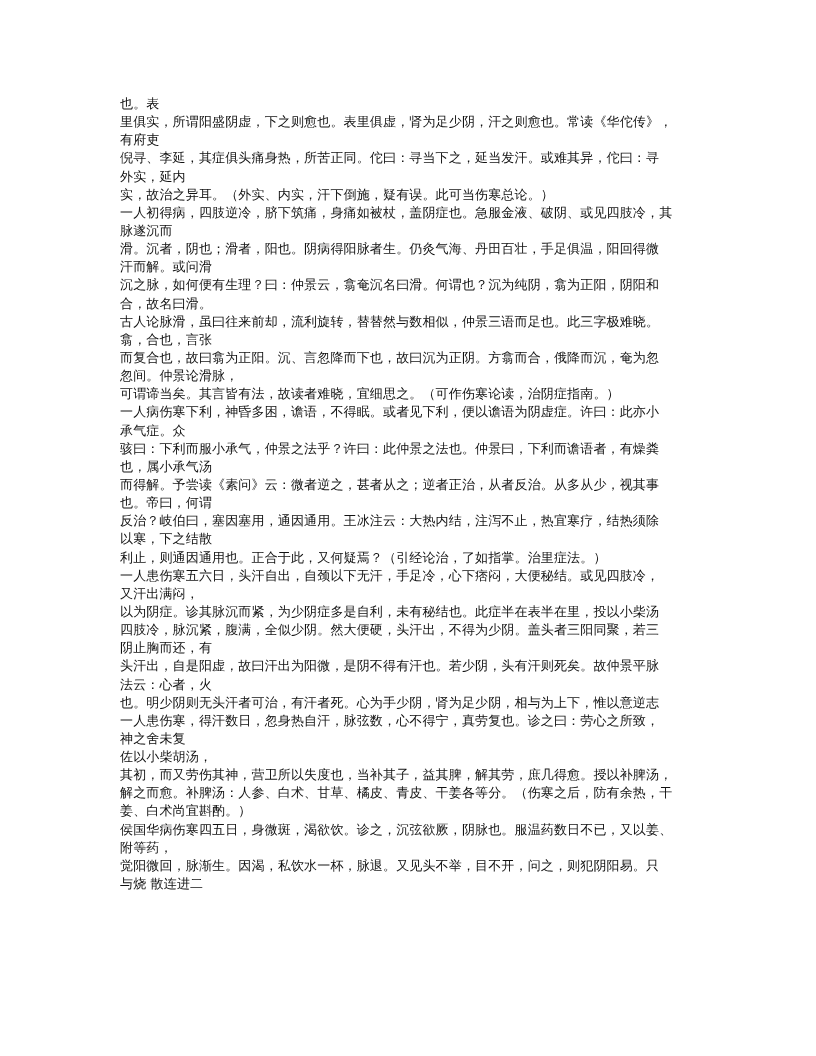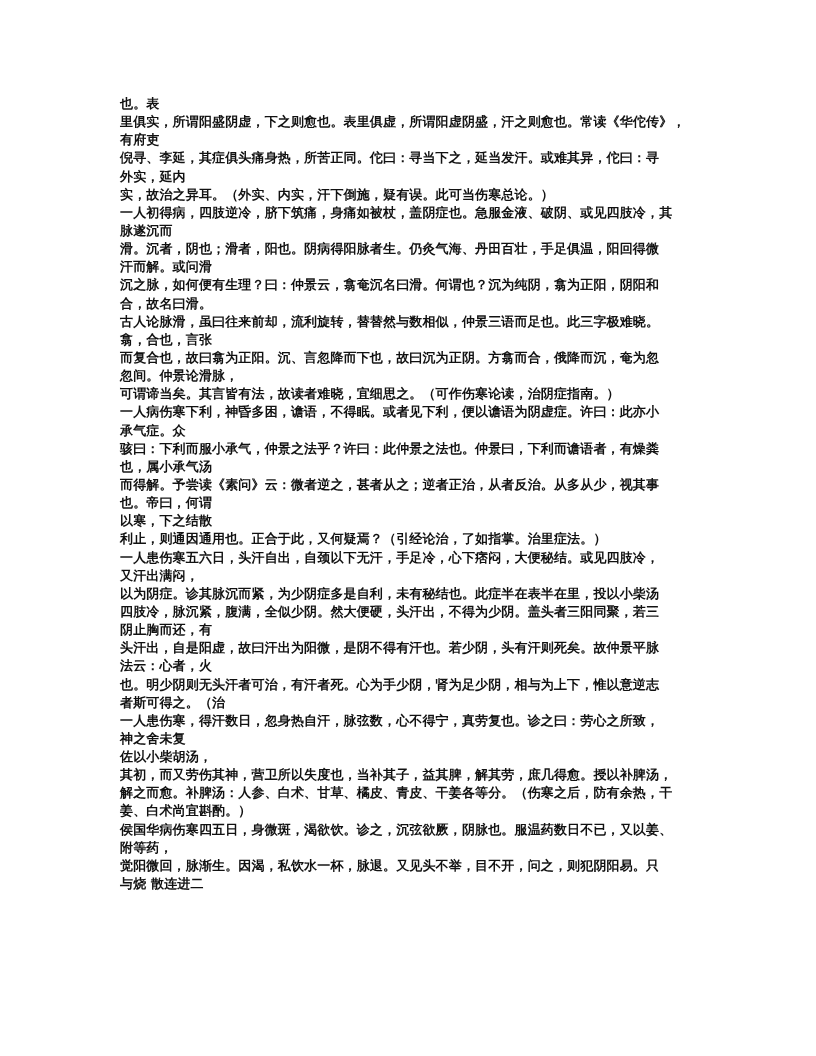--- a/index.html
+++ b/index.html
@@ -21,29 +21,28 @@
     }
     .line {
       display: block;
       height: 18.15px;
       line-height: 18.15px;
       font-family: "DejaVu Serif", "Liberation Serif", serif;
       font-size: 13px;
       color: #111111;
       white-space: nowrap;
       letter-spacing: 0.15px;
-      font-weight: bold;
     }
   </style>
 </head>
 <body>
 
 <div class="page">
   <span class="line">也。表</span>
-  <span class="line">里俱实，所谓阳盛阴虚，下之则愈也。表里俱虚，所谓阳虚阴盛，汗之则愈也。常读《华佗传》，</span>
+  <span class="line">里俱实，所谓阳盛阴虚，下之则愈也。表里俱虚，肾为足少阴，汗之则愈也。常读《华佗传》，</span>
   <span class="line">有府吏</span>
   <span class="line">倪寻、李延，其症俱头痛身热，所苦正同。佗曰：寻当下之，延当发汗。或难其异，佗曰：寻</span>
   <span class="line">外实，延内</span>
   <span class="line">实，故治之异耳。（外实、内实，汗下倒施，疑有误。此可当伤寒总论。）</span>
   <span class="line">一人初得病，四肢逆冷，脐下筑痛，身痛如被杖，盖阴症也。急服金液、破阴、或见四肢冷，其</span>
   <span class="line">脉遂沉而</span>
   <span class="line">滑。沉者，阴也；滑者，阳也。阴病得阳脉者生。仍灸气海、丹田百壮，手足俱温，阳回得微</span>
   <span class="line">汗而解。或问滑</span>
   <span class="line">沉之脉，如何便有生理？曰：仲景云，翕奄沉名曰滑。何谓也？沉为纯阴，翕为正阳，阴阳和</span>
   <span class="line">合，故名曰滑。</span>
@@ -51,31 +50,31 @@
   <span class="line">翕，合也，言张</span>
   <span class="line">而复合也，故曰翕为正阳。沉、言忽降而下也，故曰沉为正阴。方翕而合，俄降而沉，奄为忽</span>
   <span class="line">忽间。仲景论滑脉，</span>
   <span class="line">可谓谛当矣。其言皆有法，故读者难晓，宜细思之。（可作伤寒论读，治阴症指南。）</span>
   <span class="line">一人病伤寒下利，神昏多困，谵语，不得眠。或者见下利，便以谵语为阴虚症。许曰：此亦小</span>
   <span class="line">承气症。众</span>
   <span class="line">骇曰：下利而服小承气，仲景之法乎？许曰：此仲景之法也。仲景曰，下利而谵语者，有燥粪</span>
   <span class="line">也，属小承气汤</span>
   <span class="line">而得解。予尝读《素问》云：微者逆之，甚者从之；逆者正治，从者反治。从多从少，视其事</span>
   <span class="line">也。帝曰，何谓</span>
+  <span class="line">反治？岐伯曰，塞因塞用，通因通用。王冰注云：大热内结，注泻不止，热宜寒疗，结热须除</span>
   <span class="line">以寒，下之结散</span>
   <span class="line">利止，则通因通用也。正合于此，又何疑焉？（引经论治，了如指掌。治里症法。）</span>
   <span class="line">一人患伤寒五六日，头汗自出，自颈以下无汗，手足冷，心下痞闷，大便秘结。或见四肢冷，</span>
   <span class="line">又汗出满闷，</span>
   <span class="line">以为阴症。诊其脉沉而紧，为少阴症多是自利，未有秘结也。此症半在表半在里，投以小柴汤</span>
   <span class="line">四肢冷，脉沉紧，腹满，全似少阴。然大便硬，头汗出，不得为少阴。盖头者三阳同聚，若三</span>
   <span class="line">阴止胸而还，有</span>
   <span class="line">头汗出，自是阳虚，故曰汗出为阳微，是阴不得有汗也。若少阴，头有汗则死矣。故仲景平脉</span>
   <span class="line">法云：心者，火</span>
   <span class="line">也。明少阴则无头汗者可治，有汗者死。心为手少阴，肾为足少阴，相与为上下，惟以意逆志</span>
-  <span class="line">者斯可得之。（治</span>
   <span class="line">一人患伤寒，得汗数日，忽身热自汗，脉弦数，心不得宁，真劳复也。诊之曰：劳心之所致，</span>
   <span class="line">神之舍未复</span>
   <span class="line">佐以小柴胡汤，</span>
   <span class="line">其初，而又劳伤其神，营卫所以失度也，当补其子，益其脾，解其劳，庶几得愈。授以补脾汤，</span>
   <span class="line">解之而愈。补脾汤：人参、白术、甘草、橘皮、青皮、干姜各等分。（伤寒之后，防有余热，干</span>
   <span class="line">姜、白术尚宜斟酌。）</span>
   <span class="line">侯国华病伤寒四五日，身微斑，渴欲饮。诊之，沉弦欲厥，阴脉也。服温药数日不已，又以姜、</span>
   <span class="line">附等药，</span>
   <span class="line">觉阳微回，脉渐生。因渴，私饮水一杯，脉退。又见头不举，目不开，问之，则犯阴阳易。只</span>
   <span class="line">与烧 散连进二</span>

